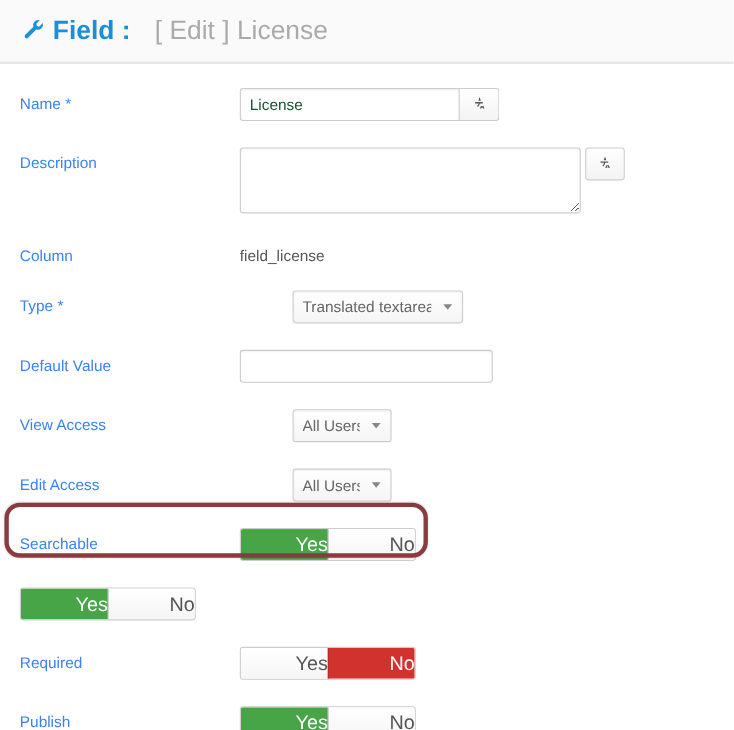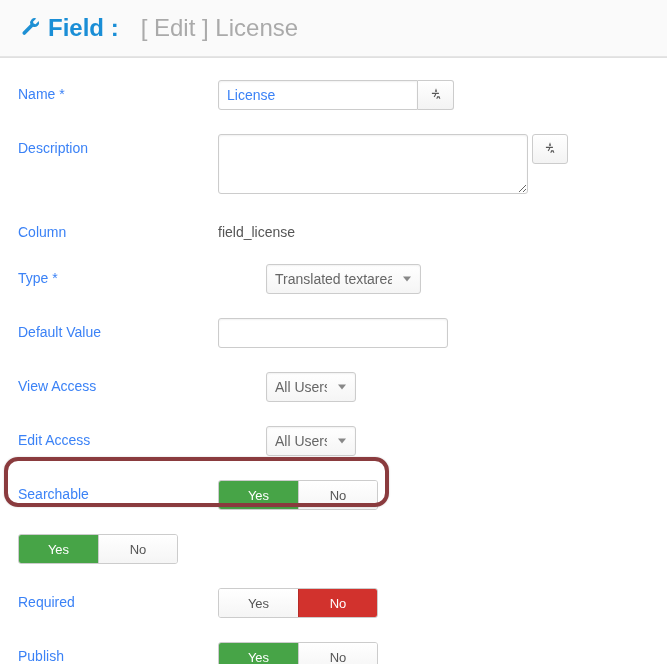--- a/index.html
+++ b/index.html
@@ -8,35 +8,35 @@
 .title-bar .wrench { color: #1e90d4; font-size: 22px; }
 .title-bar h1 { font-size: 24px; font-weight: 400; display: inline-flex; align-items: baseline; gap: 22px; }
 .title-bar h1 .blue { color: #1a8ed6; font-weight: 700; }
 .title-bar h1 .gray { color: #aaa; }
 .form { padding: 22px 18px; border-top: 1px solid #e0e0e0; }
 .row { display: flex; align-items: flex-start; margin-bottom: 24px; }
 .row .label { width: 200px; color: #3b82f6; padding-top: 6px; font-size: 14px; }
 .row .control { flex: 1; display: flex; align-items: flex-start; gap: 0; }
 input[type=text], textarea, select.form-select {
   font-size: 14px; padding: 5px 8px; border: 1px solid #ccc; border-radius: 3px; background: #fff;
-  color: #3b82f6; box-shadow: inset 0 1px 2px rgba(0,0,0,0.06);
+  color: #14532d; box-shadow: inset 0 1px 2px rgba(0,0,0,0.06);
 }
 input[type=text] { width: 200px; height: 30px; }
 textarea { width: 310px; height: 60px; resize: both; }
 .addon-btn { width: 36px; height: 30px; border: 1px solid #ccc; border-left: none; border-top-right-radius: 3px; border-bottom-right-radius: 3px; background: linear-gradient(#fff,#f3f3f3); cursor: pointer; display: inline-flex; align-items: center; justify-content: center; color: #555; font-size: 12px; }
 .addon-btn.textarea { height: 30px; margin-left: 4px; border-left: 1px solid #ccc; border-radius: 3px; }
 input.with-addon { border-top-right-radius: 0; border-bottom-right-radius: 0; }
 .static-text { padding-top: 6px; color: #555; }
 .select-wrap { position: relative; display: inline-block; margin-left: 48px; }
 .select-wrap select { appearance: none; -webkit-appearance: none; padding-right: 28px; height: 30px; background: linear-gradient(#fff,#f5f5f5); cursor: pointer; color: #666; }
 .select-wrap::after { content: ""; position: absolute; right: 10px; top: 50%; width: 0; height: 0; border-left: 4px solid transparent; border-right: 4px solid transparent; border-top: 5px solid #888; transform: translateY(-50%); pointer-events: none; }
 .select-wide select { width: 155px; }
 .select-narrow select { width: 90px; }
 .toggle { display: inline-flex; border-radius: 3px; overflow: hidden; border: 1px solid #ccc; }
-.toggle button { width: 79px; height: 28px; border: none; background: linear-gradient(#fff,#f5f5f5); color: #555; font-size: 13px; cursor: pointer; }
+.toggle button { width: 79px; height: 28px; border: none; background: linear-gradient(#fff,#f5f5f5); color: #555; font-size: 18px; cursor: pointer; text-align: right; }
 .toggle button + button { border-left: 1px solid #ccc; }
 .toggle button.active-green { background: #47a447; color: #fff; border-color: #3d8b3d; }
 .toggle button.active-red { background: #d2322d; color: #fff; border-color: #b52b27; }
 .highlight-ring { position: absolute; border: 4px solid #8a3b3e; border-radius: 14px; pointer-events: none; box-shadow: 0 0 2px rgba(0,0,0,0.2); }
 .form-wrapper { position: relative; }
 </style>
 </head>
 <body>
 
 <div class="title-bar">

